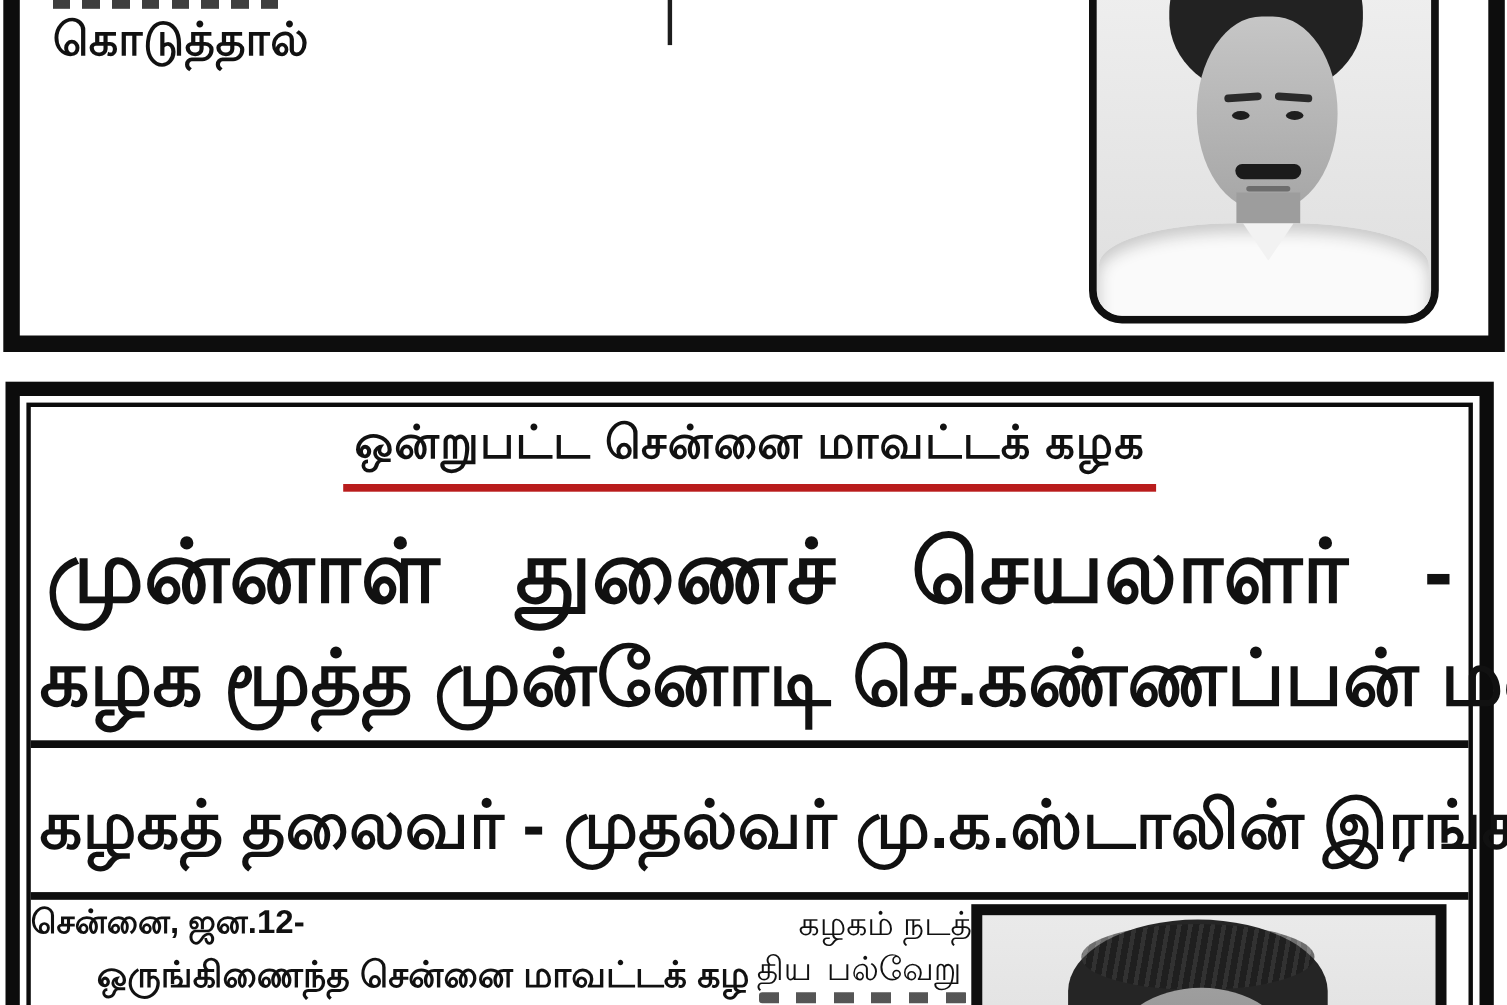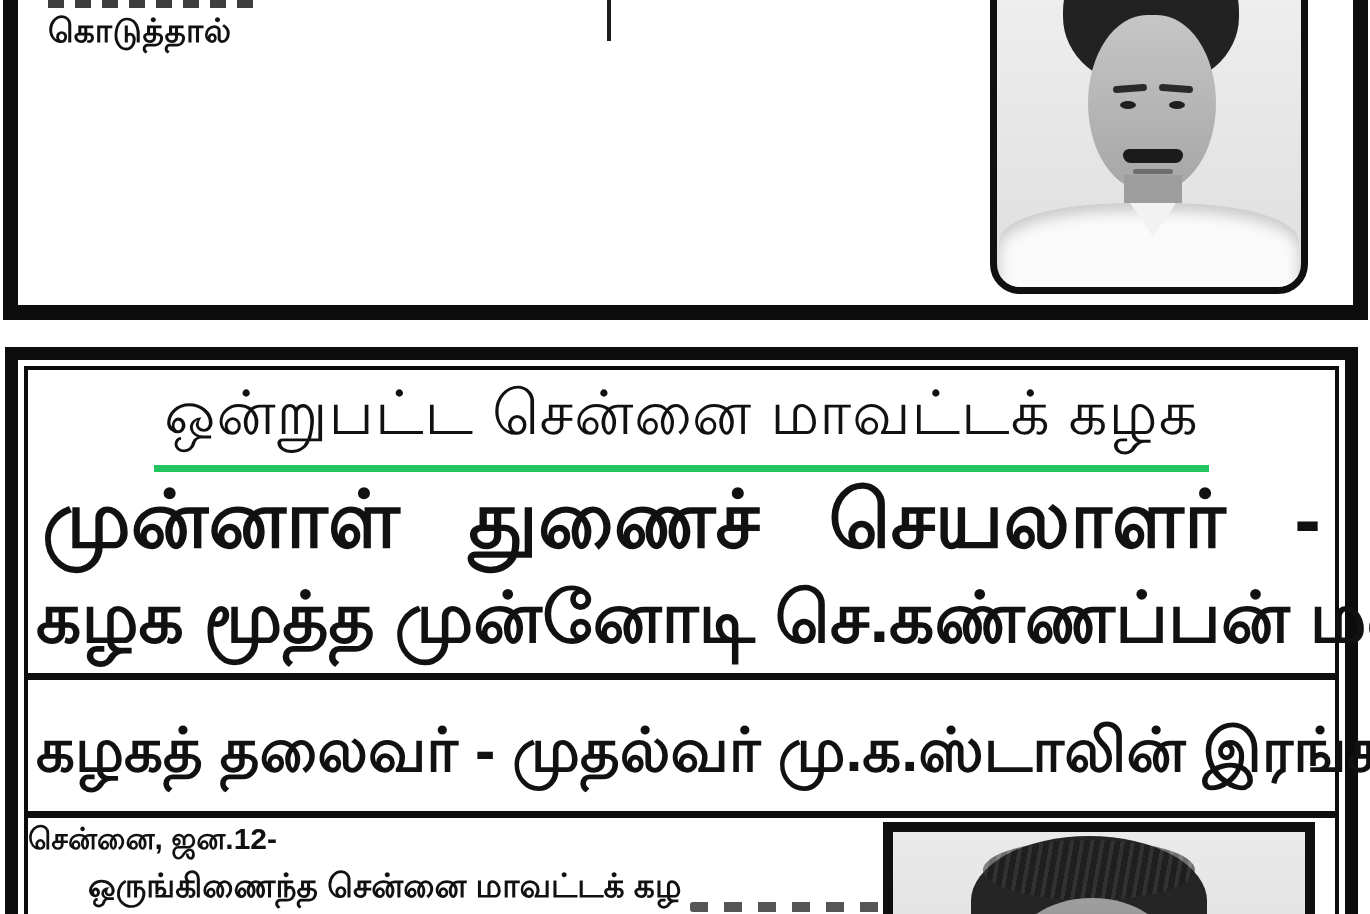--- a/index.html
+++ b/index.html
@@ -14,21 +14,21 @@
   .top-box{
     left:3px;top:-20px;width:1335px;height:310px;
     border:15px solid #0d0d0d;background:#fff;
   }
   .remnant{
     left:30px;top:3px;width:208px;height:10px;
     background:repeating-linear-gradient(90deg,#1c1c1c 0 16px,transparent 16px 27px);
     opacity:.85;
   }
   .left-fragment{
-    left:30px;top:17px;font-size:33px;font-weight:700;letter-spacing:.5px;text-align:center;
+    left:30px;top:17px;font-size:42px;font-weight:700;letter-spacing:.5px;text-align:center;
   }
   .col-divider{
     left:589px;top:0;width:4px;height:46px;background:#1d1d1d;
   }
   .sig-block{
     left:330px;top:100px;width:580px;text-align:center;
   }
   .sig-name{font-size:44px;font-weight:800;line-height:52px;}
   .sig-role1{font-size:38px;font-weight:500;line-height:50px;margin-top:24px;}
   .sig-role2{font-size:38px;font-weight:500;line-height:50px;margin-top:10px;}
@@ -54,22 +54,22 @@
   .box2-outer{
     left:5px;top:347px;width:1327px;height:580px;
     border:13px solid #0c0c0c;background:#fff;
   }
   .box2-inner{
     position:absolute;left:6px;top:6px;right:6px;bottom:-10px;
     border:4px solid #0c0c0c;
   }
   .kicker-row{left:0;top:8px;width:100%;text-align:center;}
   .kicker{
-    display:inline-block;font-size:61px;font-weight:400;
-    border-bottom:7px solid #22c55e;padding:0 10px 8px 10px;letter-spacing:1px;
+    display:inline-block;font-size:42px;font-weight:700;
+    border-bottom:7px solid #b91c1c;padding:0 10px 8px 10px;letter-spacing:1px;
   }
   .headline1{
     left:0;top:76px;width:100%;box-sizing:border-box;padding:18px 14px;
     font-size:80px;font-weight:800;line-height:112px;white-space:nowrap;
     text-align:justify;text-align-last:justify;letter-spacing:0;
   }
   .headline2{
     left:0;top:198px;width:100%;box-sizing:border-box;padding:0 8px;
     font-size:71px;font-weight:800;line-height:100px;white-space:nowrap;
     text-align:justify;text-align-last:justify;
@@ -147,20 +147,24 @@
     <div class="abs rule1"></div>
 
     <div class="abs subheadline">கழகத் தலைவர் - முதல்வர் மு.க.ஸ்டாலின் இரங்கல்!</div>
 
     <div class="abs rule2"></div>
 
     <div class="abs dateline">சென்னை, ஜன.12-</div>
 
     <div class="abs body-left-line">ஒருங்கிணைந்த சென்னை மாவட்டக் கழ</div>
 
+    <div class="abs rcol">
+      <div class="rcol-l1">கழகம் நடத்</div>
+      <div class="rcol-l2">திய பல்வேறு</div>
+    </div>
     <div class="abs rcol-cut"></div>
 
     <div class="abs photo2">
       <div class="abs p2-hair"></div>
       <div class="abs p2-hair-texture"></div>
       <div class="abs p2-forehead"></div>
     </div>
 
   </div>
 </div>

